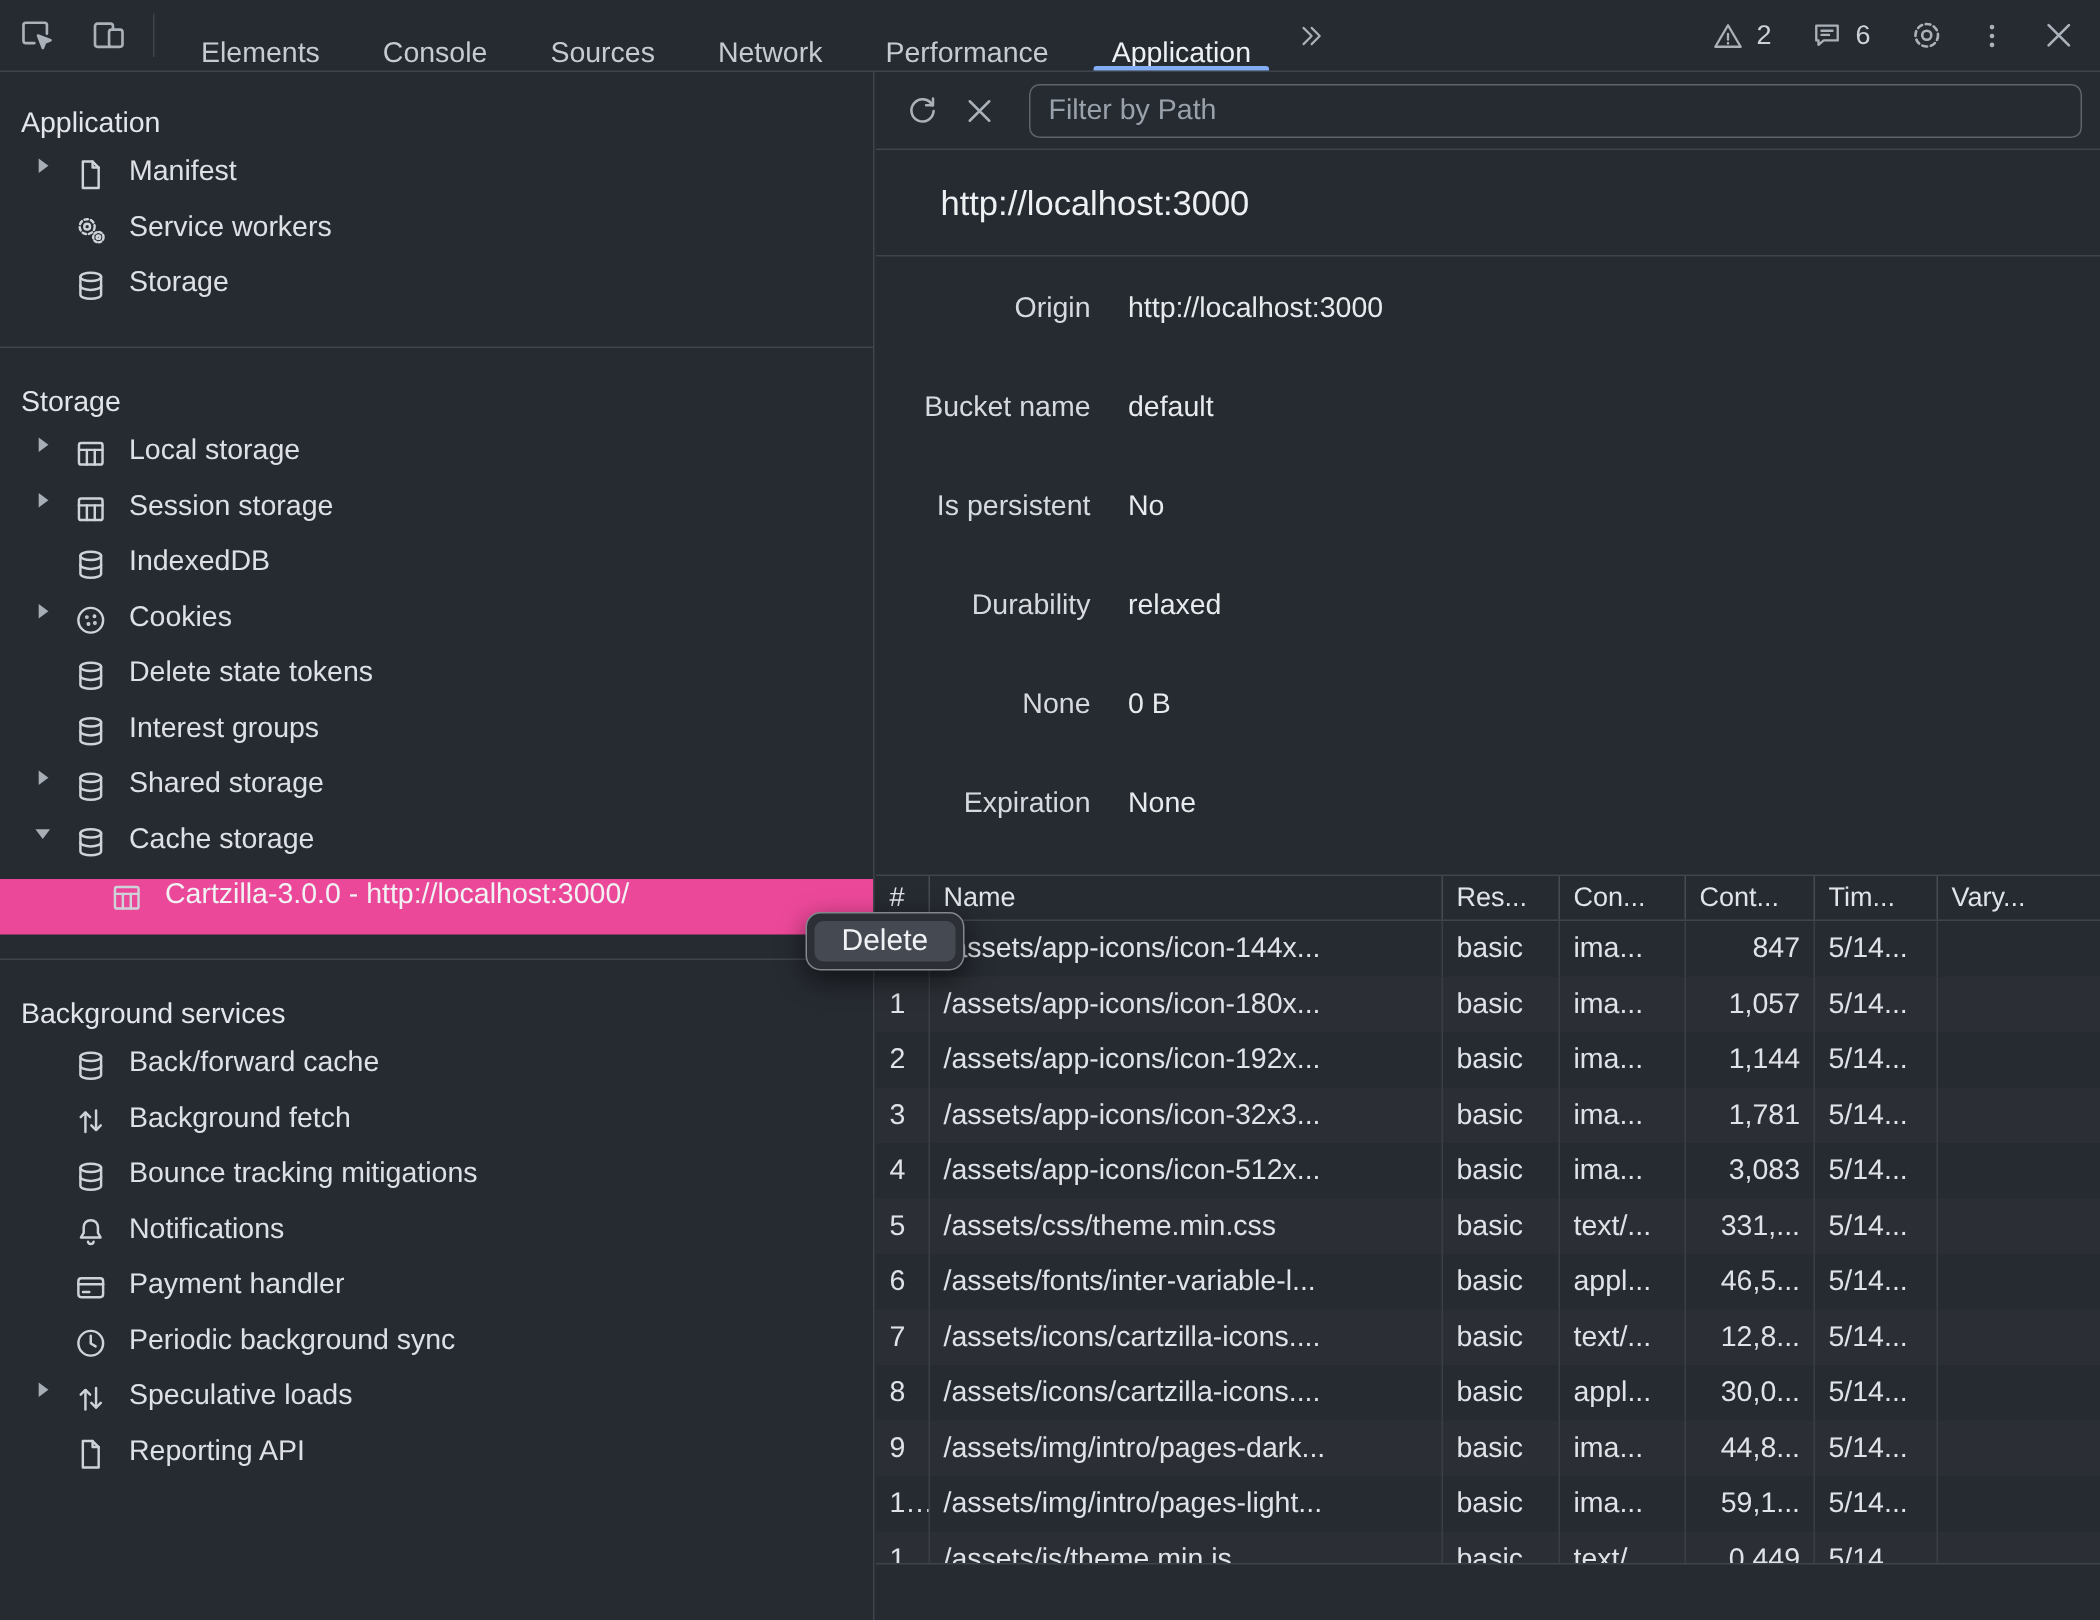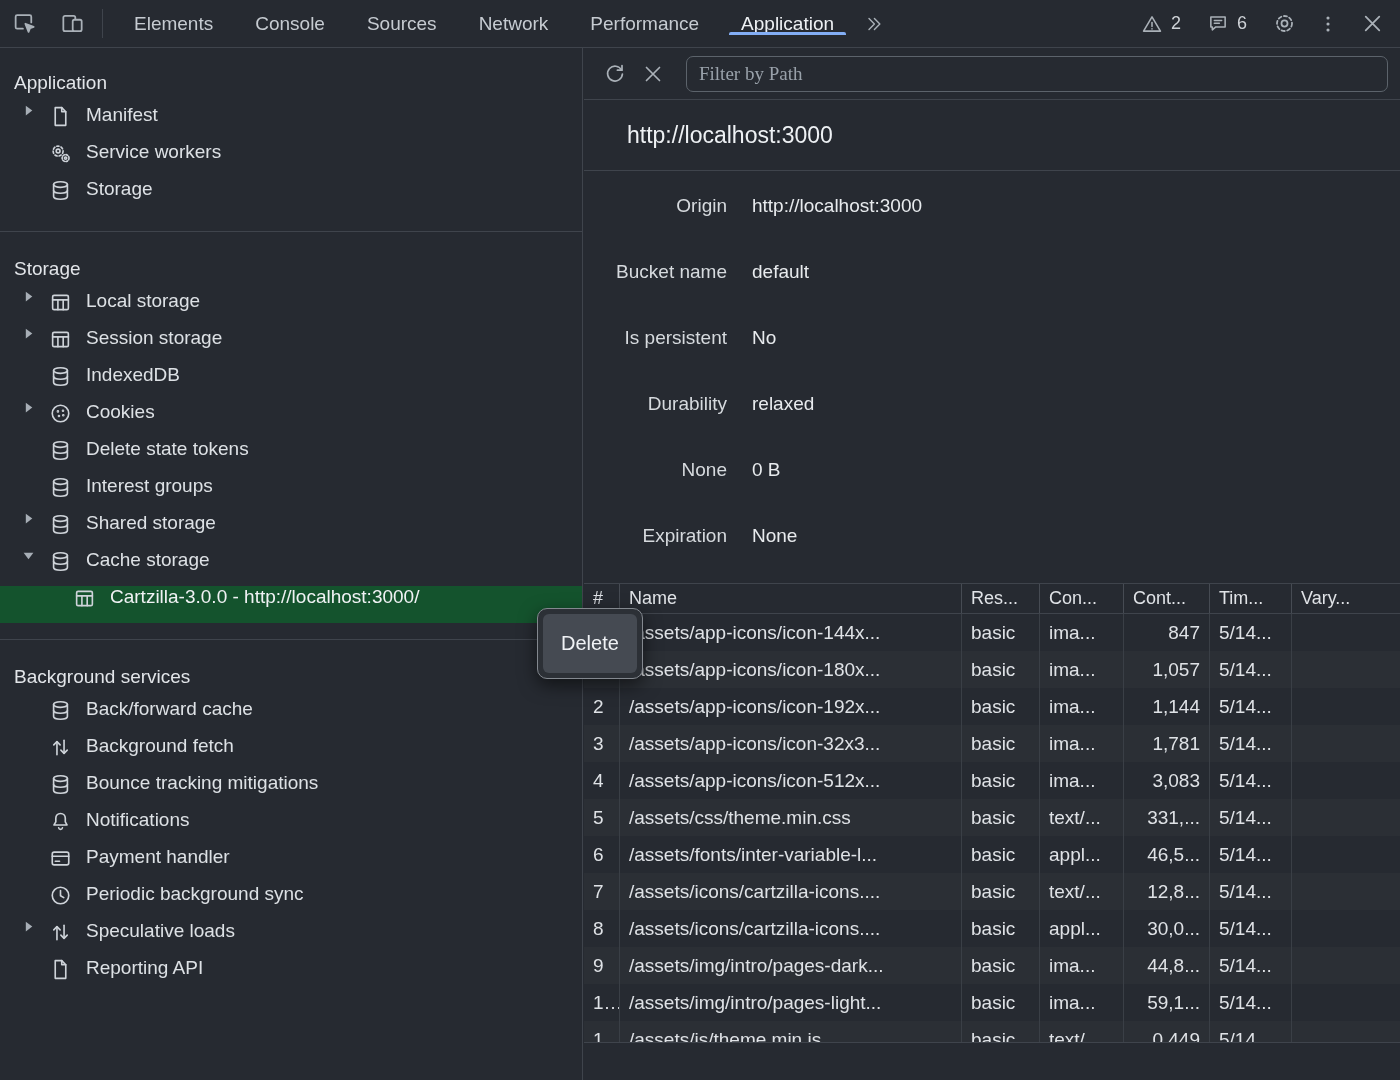--- a/index.html
+++ b/index.html
@@ -12,52 +12,52 @@
   }
   svg.ic { fill: none; stroke: currentColor; stroke-width: 1.7; stroke-linecap: round; stroke-linejoin: round; }
   svg.tw { width: 13px; height: 13px; fill: #a7aeb6; stroke: none; }
 
   
   .topbar { position: absolute; top: 0; left: 0; right: 0; height: 48px;
     display: flex; align-items: stretch; border-bottom: 1px solid #3f444c; background: #262a31; }
   .tb-btn { width: 48px; display: flex; align-items: center; justify-content: center; color: #aab1b8; }
   .tb-btn .ic { width: 25px; height: 25px; }
   .tb-sep { width: 1px; background: #3f444c; margin: 9px 6px; }
-  .tabs { display: flex; align-items: center; margin-left: 4px; }
+  .tabs { display: flex; align-items: flex-end; margin-left: 4px; }
   .tab { display: flex; align-items: center; padding: 0 21px; color: #c6cbd1; white-space: nowrap; }
   .tab.active { color: #eef1f4; position: relative; }
   .tab.active::after { content: ""; position: absolute; left: 9px; right: 9px; bottom: 0; height: 3px;
     background: #83aef5; border-radius: 2px 2px 0 0; }
   .tb-right { margin-left: auto; display: flex; align-items: center; padding-right: 4px; }
   .tb-count { display: flex; align-items: center; gap: 8px; color: #ced2d7; margin: 0 13px; font-size: 18px; }
   .tb-count .ic { width: 22px; height: 22px; color: #aab1b8; }
 
   
   .sidebar { position: absolute; top: 48px; left: 0; width: 583px; bottom: 0;
     border-right: 1px solid #3f444c; overflow: hidden; padding-top: 14px; background: #262a31; }
   .section-title { height: 42px; display: flex; align-items: center; padding-left: 14px; color: #e2e5e9; }
   .tree-item { height: 37px; display: flex; align-items: flex-start; padding-left: 22px; color: #dde1e5; white-space: nowrap; }
-  .tree-item.selected { background: #14532d; color: #f0f2f4; }
+  .tree-item.selected { background: #ec4899; color: #f0f2f4; }
   .tree-item.child { padding-left: 46px; }
   .twisty { width: 26px; flex: none; display: flex; align-items: center; }
   .tree-icon { width: 25px; height: 25px; margin-right: 13px; flex: none;
     display: flex; align-items: center; justify-content: center; color: #ced3d9; }
   .tree-icon .ic { width: 23px; height: 23px; }
   .sb-divider { height: 1px; background: #3f444c; margin: 16px 0; }
 
   
   .main { position: absolute; top: 48px; left: 584px; right: 0; bottom: 0;
     display: flex; flex-direction: column; background: #262a31; }
   .filter-row { height: 52px; flex: none; display: flex; align-items: center;
     padding: 0 12px 0 12px; border-bottom: 1px solid #3f444c; }
   .fr-btn { width: 38px; height: 38px; display: flex; align-items: center; justify-content: center; color: #aab1b8; flex: none; }
   .fr-btn .ic { width: 24px; height: 24px; }
   .filter-input { flex: 1; height: 36px; margin-left: 14px; background: transparent;
     border: 1px solid #5c636b; border-radius: 7px; color: #e4e7eb;
-    font-family: Liberation Serif, serif; font-size: 19px; padding: 0 12px; outline: none; }
+    font-family: Liberation Sans, sans-serif; font-size: 19px; padding: 0 12px; outline: none; }
   .filter-input::placeholder { color: #99a1aa; }
   .cache-title { flex: none; height: 70px; padding: 22px 0 0 43px; font-size: 23px; color: #eef1f4; }
   .hdiv { height: 1px; background: #3f444c; flex: none; }
   .meta { flex: none; height: 412px; padding-top: 2px; }
   .meta-row { height: 66px; display: flex; align-items: center; }
   .meta-label { width: 143px; text-align: right; color: #d6dade; flex: none; }
   .meta-value { margin-left: 25px; color: #e8ebee; }
 
   .grid-head { flex: none; height: 31px; display: grid;
     grid-template-columns: 36px 342px 78px 84px 86px 82px 1fr;
@@ -72,21 +72,21 @@
     border-right: 1px solid #3a3f46; white-space: nowrap; overflow: hidden; text-overflow: ellipsis;
     color: #dfe2e6; display: block; line-height: 37px; }
   .grid-row .c:last-child { border-right: none; }
   .grid-row .len { text-align: right; }
   .footer { flex: 1; border-top: 1px solid #3f444c; background: #262a31; }
 
   
   .popup { position: absolute; left: 537px; top: 608px; z-index: 30;
     background: #2c3036; border: 1px solid #83888f; border-radius: 10px; padding: 5px;
     box-shadow: 0 6px 18px rgba(0,0,0,0.55); }
-  .popup-item { background: #454a52; border-radius: 6px; padding: 18px 18px;
+  .popup-item { background: #454a52; border-radius: 6px; padding: 2px 18px;
     color: #f0f2f5; font-size: 20px; white-space: nowrap; }
 </style>
 </head>
 <body>
 
 <div class="devtools">
 
   <header class="topbar">
     <div class="tb-btn">
       <svg class="ic" viewBox="0 0 24 24">

